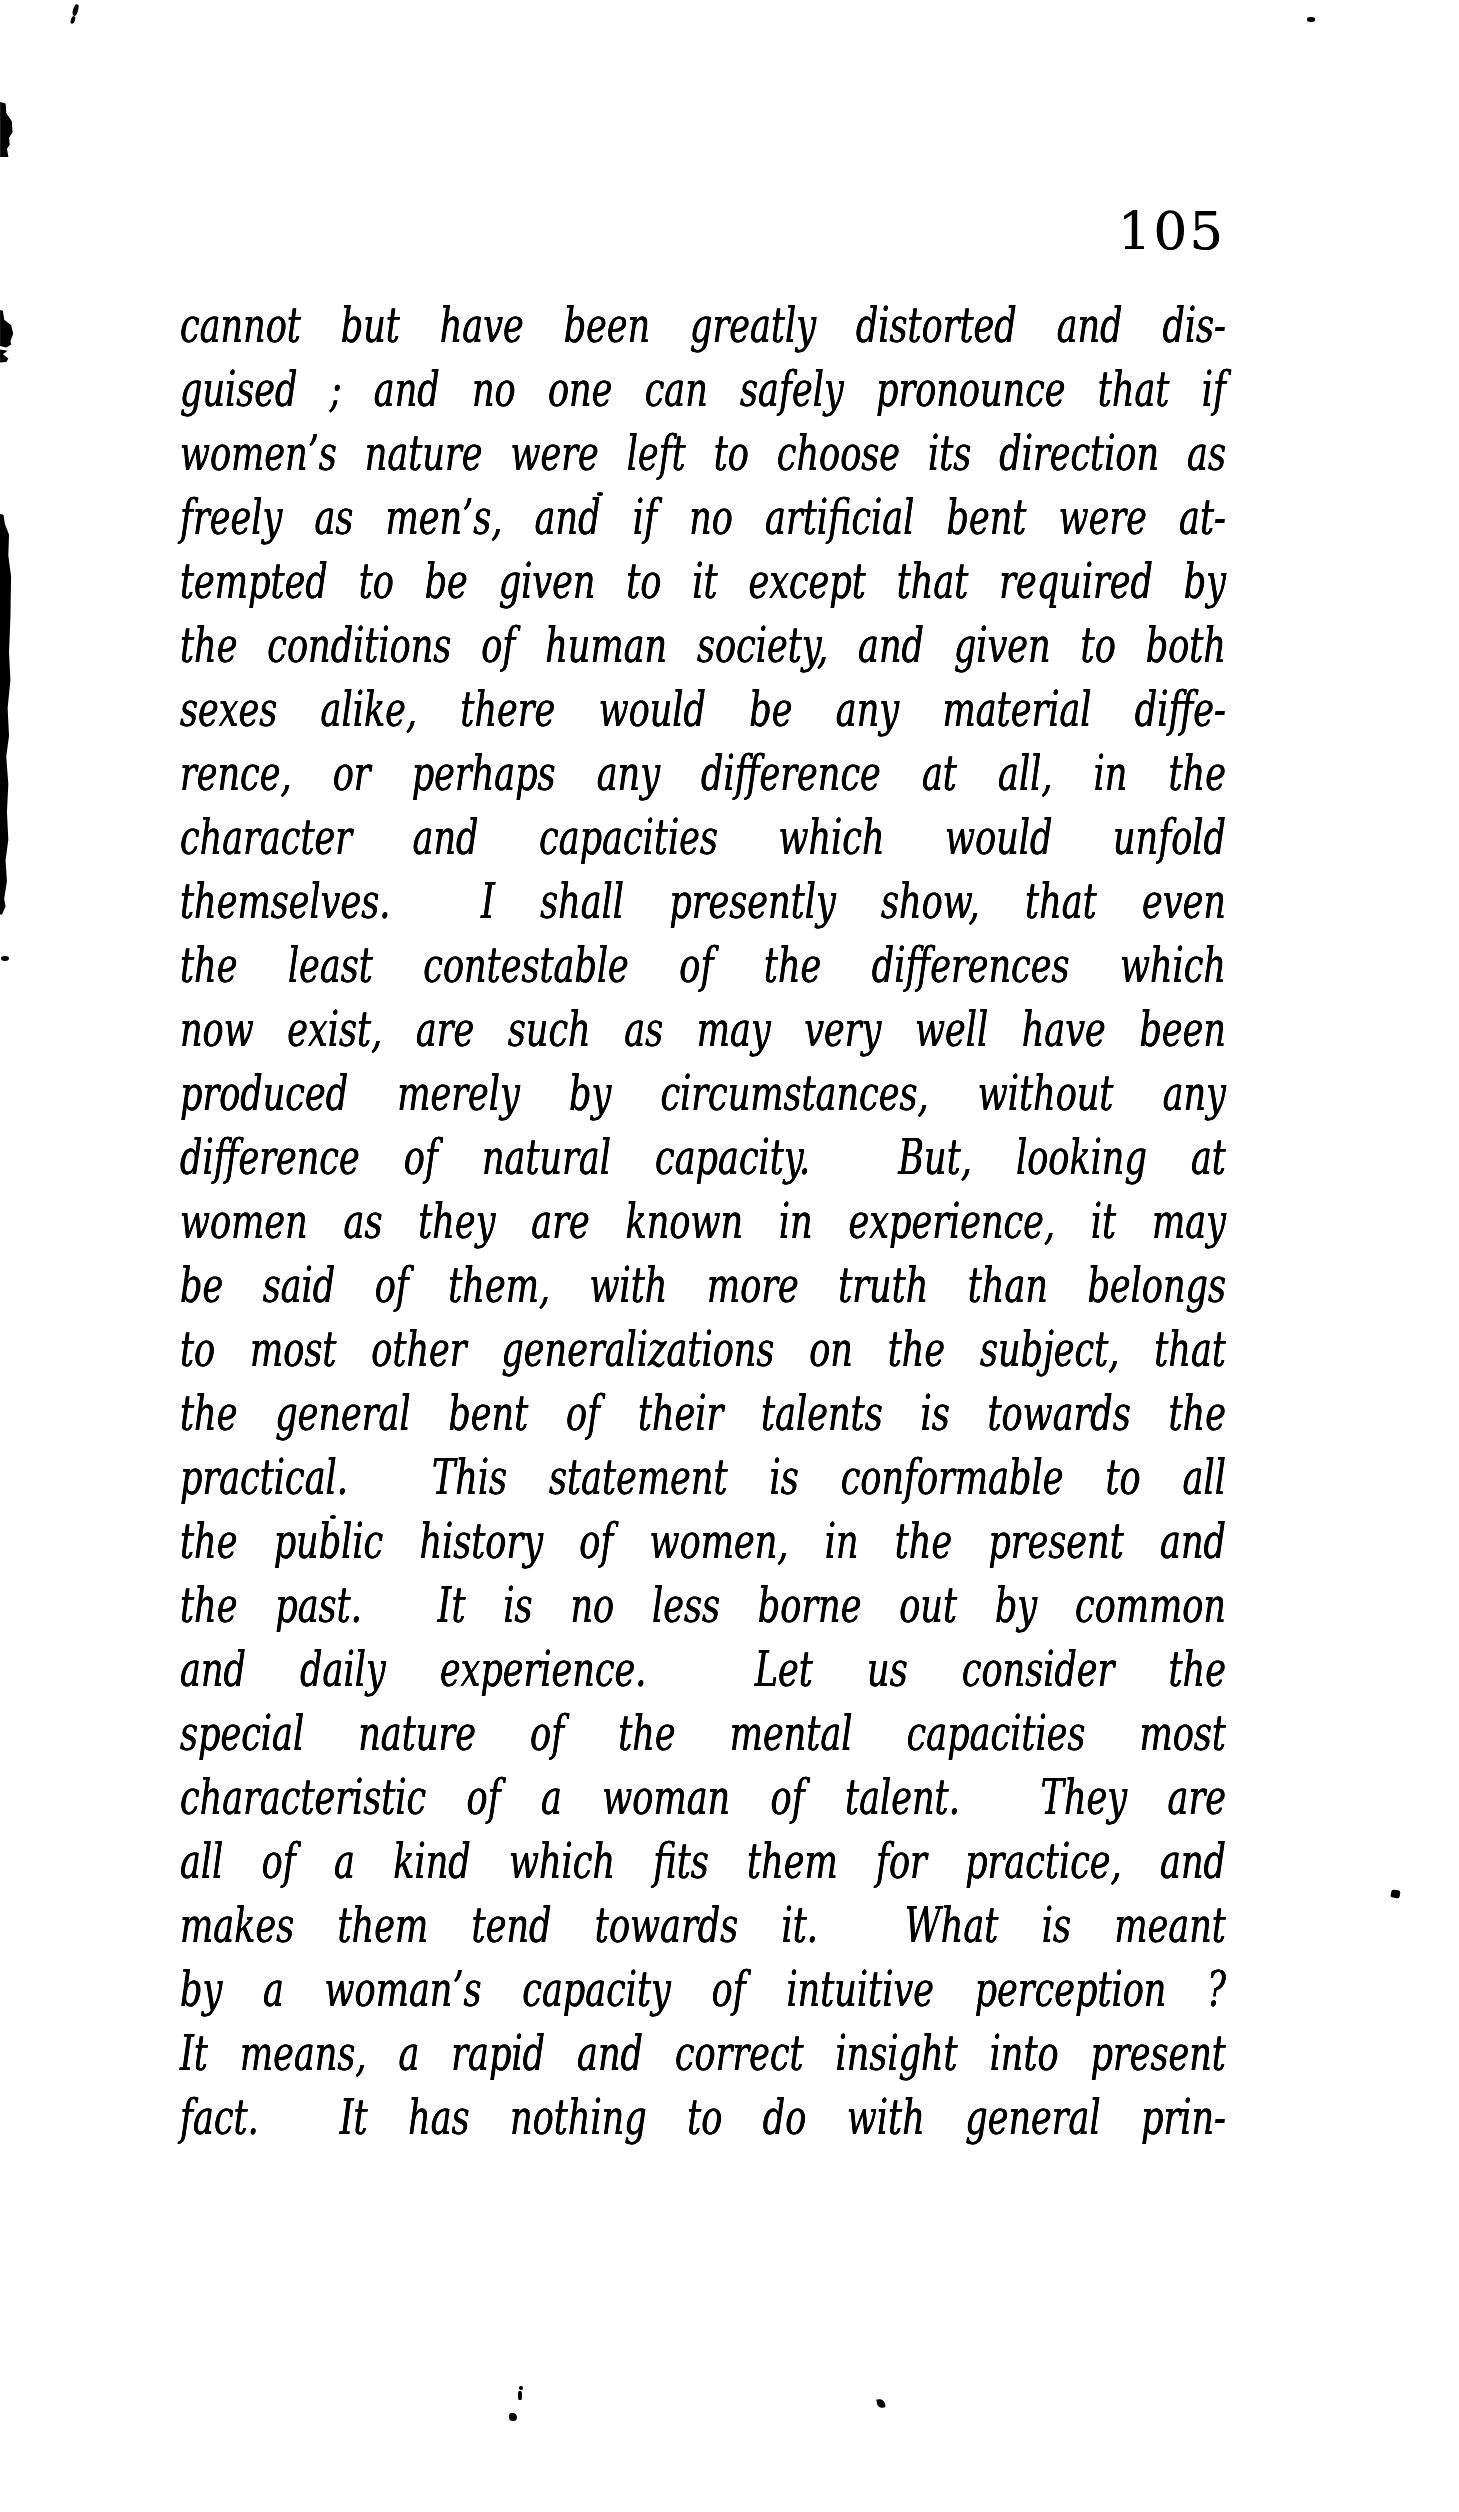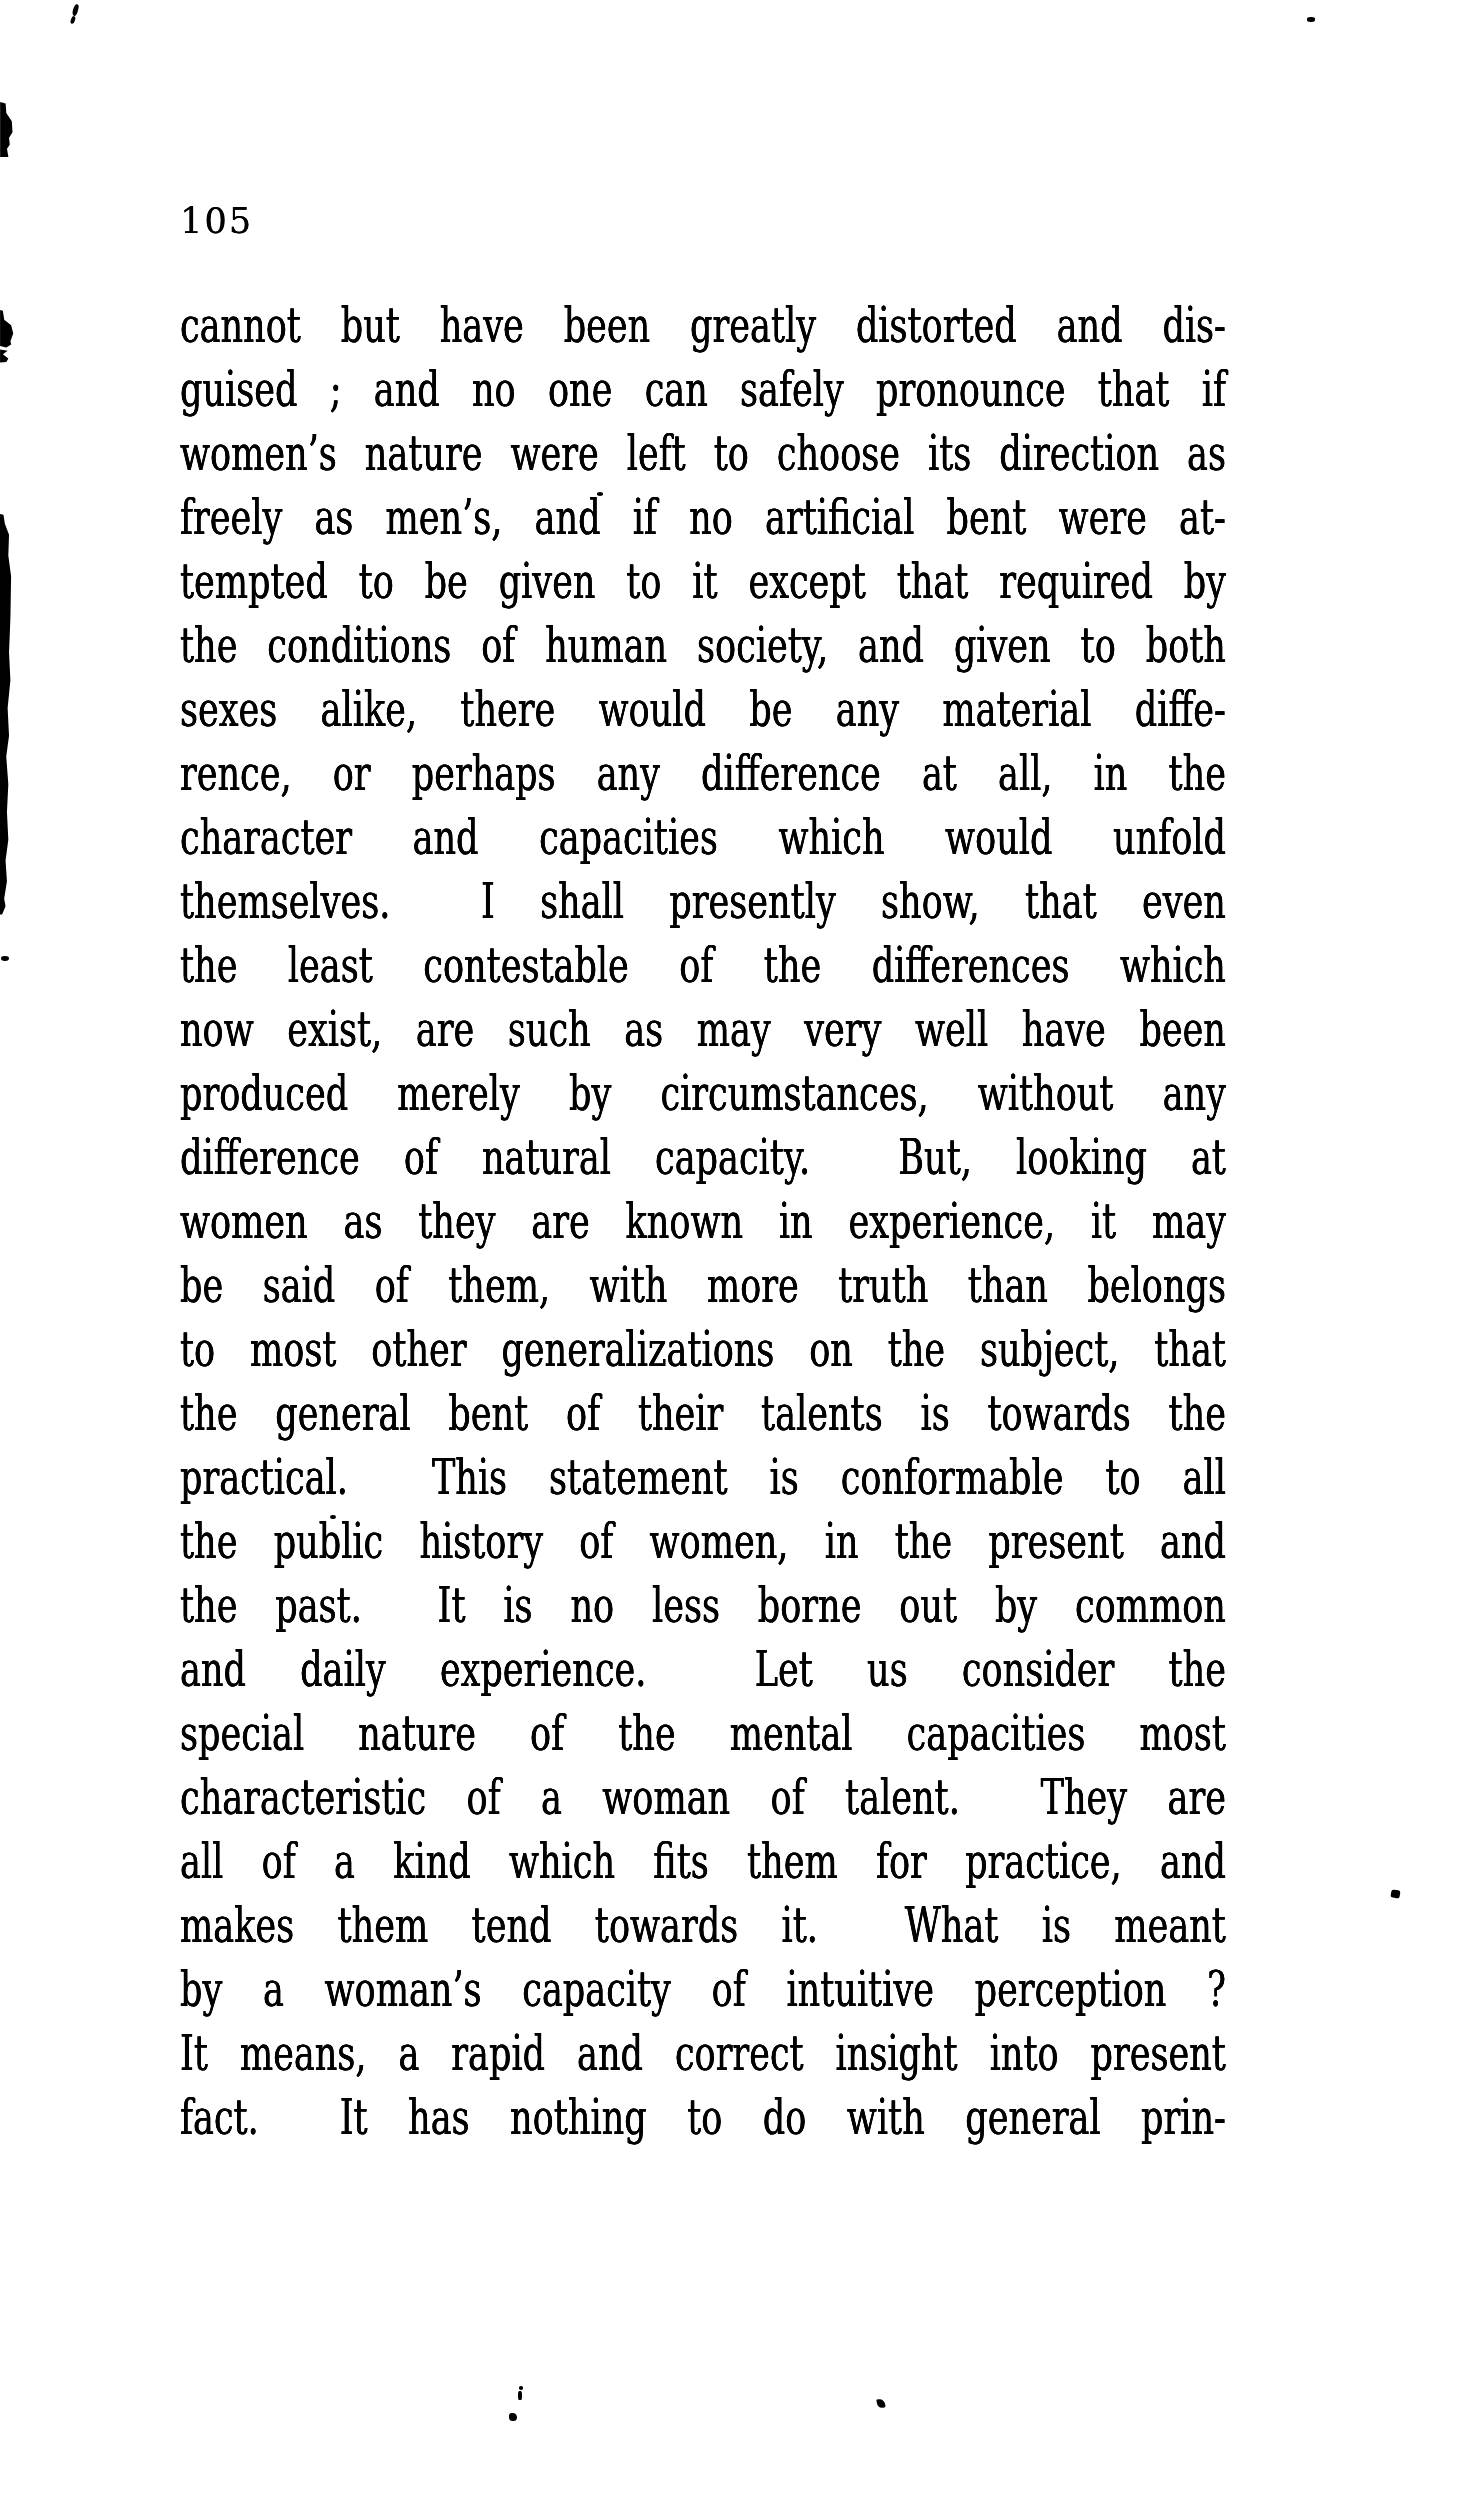--- a/index.html
+++ b/index.html
@@ -11,34 +11,35 @@
     position: relative;
     width: 1459px;
     height: 2512px;
     background: #ffffff;
     color: #000000;
     font-family: "DejaVu Serif", serif;
     overflow: hidden;
   }
   .page-number {
     position: absolute;
-    top: 199px;
+    top: 209px;
     left: 180px;
     width: 1045px;
-    text-align: left;
-    font-size: 35px;
+    text-align: right;
+    font-size: 53px;
     line-height: 44px;
     letter-spacing: 2.1px;
     text-shadow: 0.3px 0 0 #000;
   }
   .text-block {
     position: absolute;
     top: 293px;
     left: 180px;
     width: 1045px;
+    font-style: italic;
   }
   .line {
     width: 1432px;               
     transform: scaleX(0.7304);   
     transform-origin: 0 0;
     font-size: 48px;
     line-height: 64px;
     height: 64px;
     text-align: justify;
     text-align-last: justify;

